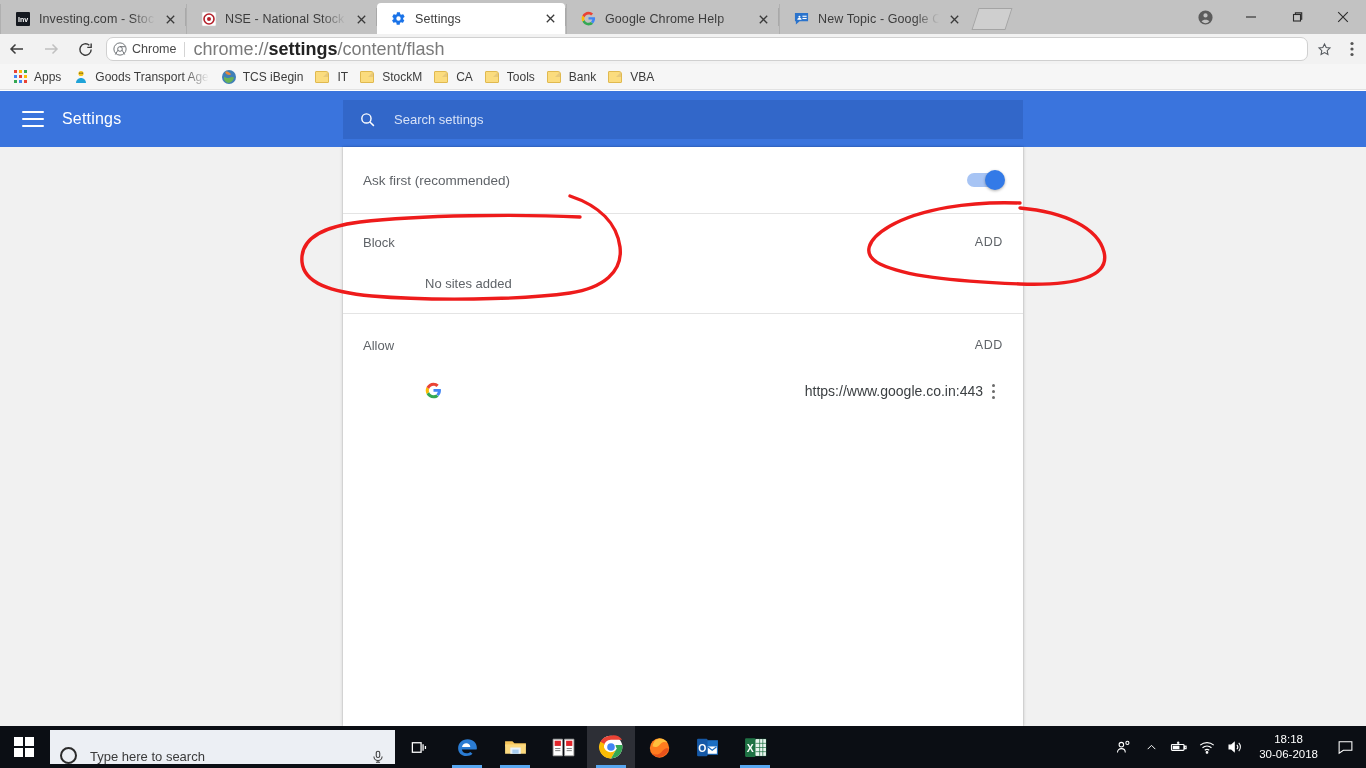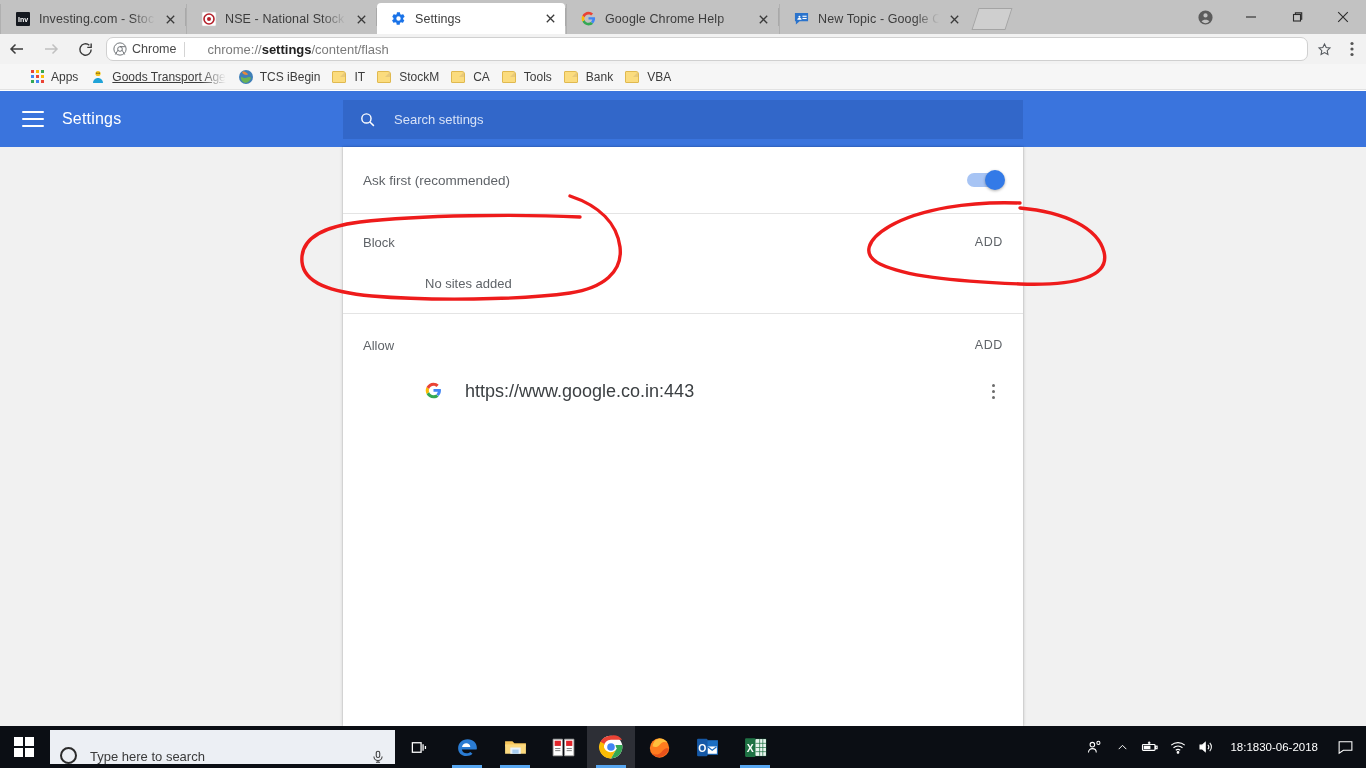--- a/index.html
+++ b/index.html
@@ -75,30 +75,30 @@
   }
   .navbtn { width: 34px; height: 30px; display: flex; align-items: center; justify-content: center; }
   .omnibox {
     flex: 1 1 auto; height: 24px; margin: 0 2px 0 4px;
     background: #ffffff; border: 1px solid #d0d0d0; border-radius: 7px;
     display: flex; align-items: center; padding: 0 6px;
     font-size: 12.5px; color: #5c5c5c;
   }
   .chrome-chip { display: flex; align-items: center; gap: 5px; color: #4a4a4a; }
   .omni-divider { width: 1px; height: 15px; background: #d4d4d4; margin: 0 8px; }
-  .url { color: #7a7a7a; font-size: 13px; margin-left: 14px; }
+  .url { color: #7a7a7a; font-size: 18px; }
   .url b { color: #222; font-weight: 700; }
   .star-btn { width: 28px; height: 24px; display:flex; align-items:center; justify-content:center; }
   .menu-btn { width: 28px; height: 30px; display: flex; align-items: center; justify-content: center; }
 
   
   .bookmarks {
     position: absolute; top: 64px; left: 0; width: 1366px; height: 26px;
     background: #f6f6f6;
-    display: flex; align-items: center; padding-left: 25px;
+    display: flex; align-items: center; padding-left: 8px;
     border-bottom: 1px solid #e2e2e2;
   }
   .bm { display: flex; align-items: center; gap: 6px; padding: 0 8px 0 4px; height: 22px;
         font-size: 12px; color: #3c3c3c; white-space: nowrap; }
   .bm-ic { width: 16px; height: 16px; flex: 0 0 16px; position: relative; }
   .folder-ic {
     width: 14px; height: 12px; background: #fbdc7e; border: 1px solid #e0b94f;
     border-radius: 1px 3px 1px 1px; position: relative;
   }
   .folder-ic:after{
@@ -160,21 +160,21 @@
     display: flex; align-items: center; justify-content: space-between;
     padding: 0 20px 0 20px; height: 48px;
   }
   .section-title { font-size: 13px; color: #5f6368; }
   .add-link { font-size: 12.5px; color: #5f6368; letter-spacing: .6px; }
 
   .empty-msg { padding: 14px 0 22px 82px; font-size: 13px; color: #5f6368; }
 
   .site-row { display: flex; align-items: center; height: 46px; padding: 0 20px 0 20px; }
   .site-fav { width: 18px; height: 18px; margin-left: 62px; flex: 0 0 18px; position: relative; }
-  .site-url { margin-left: 22px; font-size: 18px; color: #3c4043; flex: 1 1 auto; }
+  .site-url { margin-left: 37px; font-size: 14px; color: #3c4043; flex: 1 1 auto; text-align: right; }
   .kebab { width: 20px; display: flex; flex-direction: column; align-items: center; gap: 3px; }
   .kebab i { width: 3px; height: 3px; border-radius: 50%; background: #6b6b6b; display: block; }
 
   
   .ink { position: absolute; left: 0; top: 0; width: 1366px; height: 768px; pointer-events: none; }
 
   
   .taskbar {
     position: absolute; left: 0; top: 726px; width: 1366px; height: 42px;
     background: #0b0e14; display: flex; align-items: center;
@@ -189,21 +189,21 @@
   }
   .search-circ { width: 17px; height: 17px; border: 2px solid #2b2b2b; border-radius: 50%; flex: 0 0 17px; }
   .search-pill .txt { margin-left: 13px; flex: 1 1 auto; }
   .tb-icon { width: 48px; height: 42px; display: flex; align-items: center; justify-content: center; position: relative; }
   .tb-icon.running:after {
     content: ""; position: absolute; bottom: 0; left: 9px; right: 9px; height: 3px; background: #57a6f0;
   }
   .tb-icon.active { background: #2d2f36; }
   .tray { margin-left: auto; display: flex; align-items: center; height: 42px; padding-right: 4px; color: #fff; }
   .tray-ic { width: 28px; height: 42px; display: flex; align-items: center; justify-content: center; }
-  .clock { display: flex; flex-direction: row; align-items: center; justify-content: center;
+  .clock { display: flex; flex-direction: column; align-items: center; justify-content: center;
            font-size: 11.5px; color: #ffffff; line-height: 15px; padding: 0 10px; text-align: right; }
   .action-center { width: 34px; height: 42px; display: flex; align-items: center; justify-content: center; }
 </style>
 </head>
 <body>
 
 <div class="window">
 
   <div class="tabstrip">
 
@@ -374,21 +374,21 @@
             <i style="background:#ea4335"></i>
             <i style="background:#fbbc05"></i>
           <i style="background:#34a853"></i>
             <i style="background:#4285f4"></i>
             <i style="background:#ea4335"></i>
         </span>
       </span>
       <span>Apps</span>
     </div>
 
-    <div class="bm" style="max-width:150px;overflow:hidden;text-decoration:underline;">
+    <div class="bm" style="max-width:150px;overflow:hidden;">
       <span class="bm-ic">
         <svg width="16" height="16" viewBox="0 0 16 16">
             <circle cx="8" cy="4.5" r="2.6" fill="#f5c518"></circle>
             <path d="M3 14c0-2.8 2.2-5 5-5s5 2.2 5 5z" fill="#1fa3d8"></path>
             <circle cx="6.9" cy="4.2" r=".6" fill="#222"></circle>
             <circle cx="9.1" cy="4.2" r=".6" fill="#222"></circle>
           </svg>
       </span>
       <span style="-webkit-mask-image:linear-gradient(to right,#000 78%,transparent 100%);mask-image:linear-gradient(to right,#000 78%,transparent 100%);">Goods Transport Age</span>
     </div>

